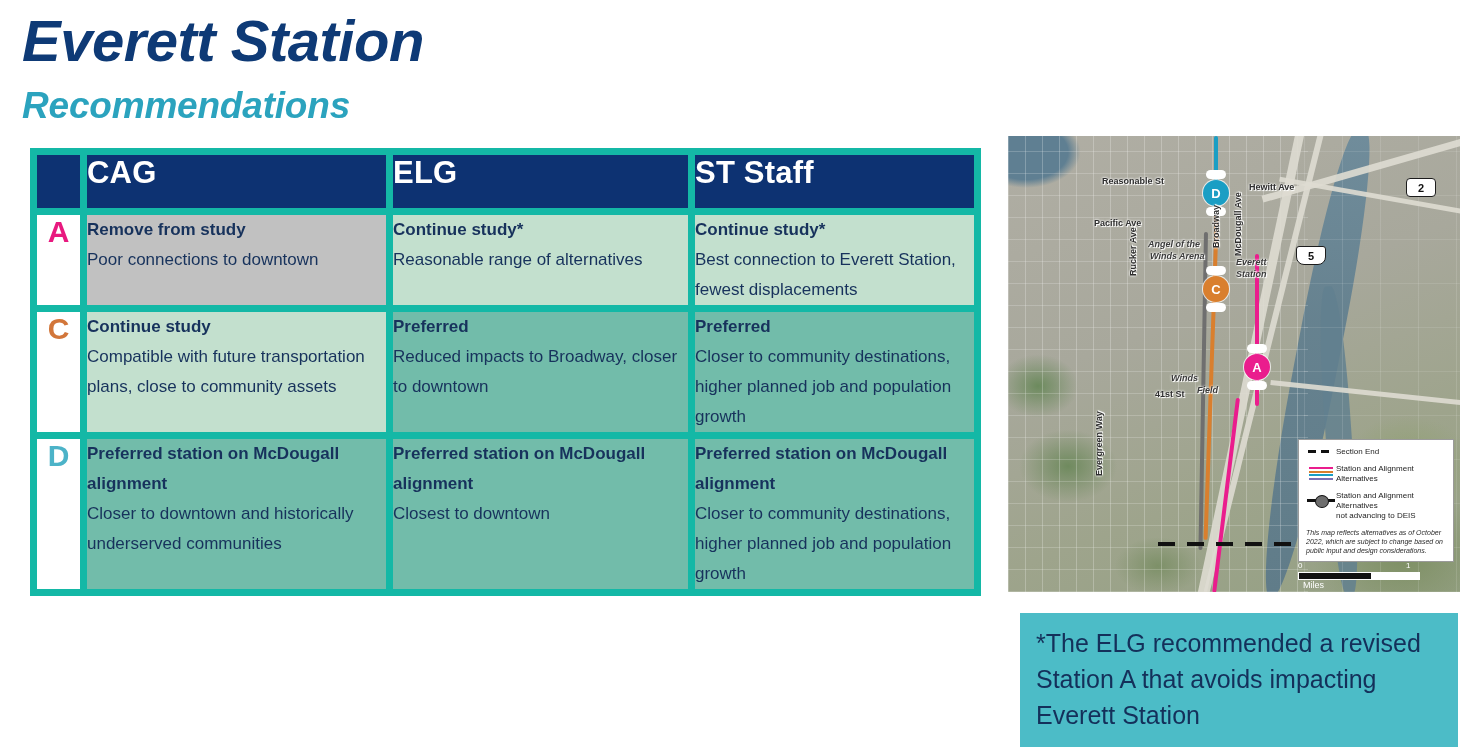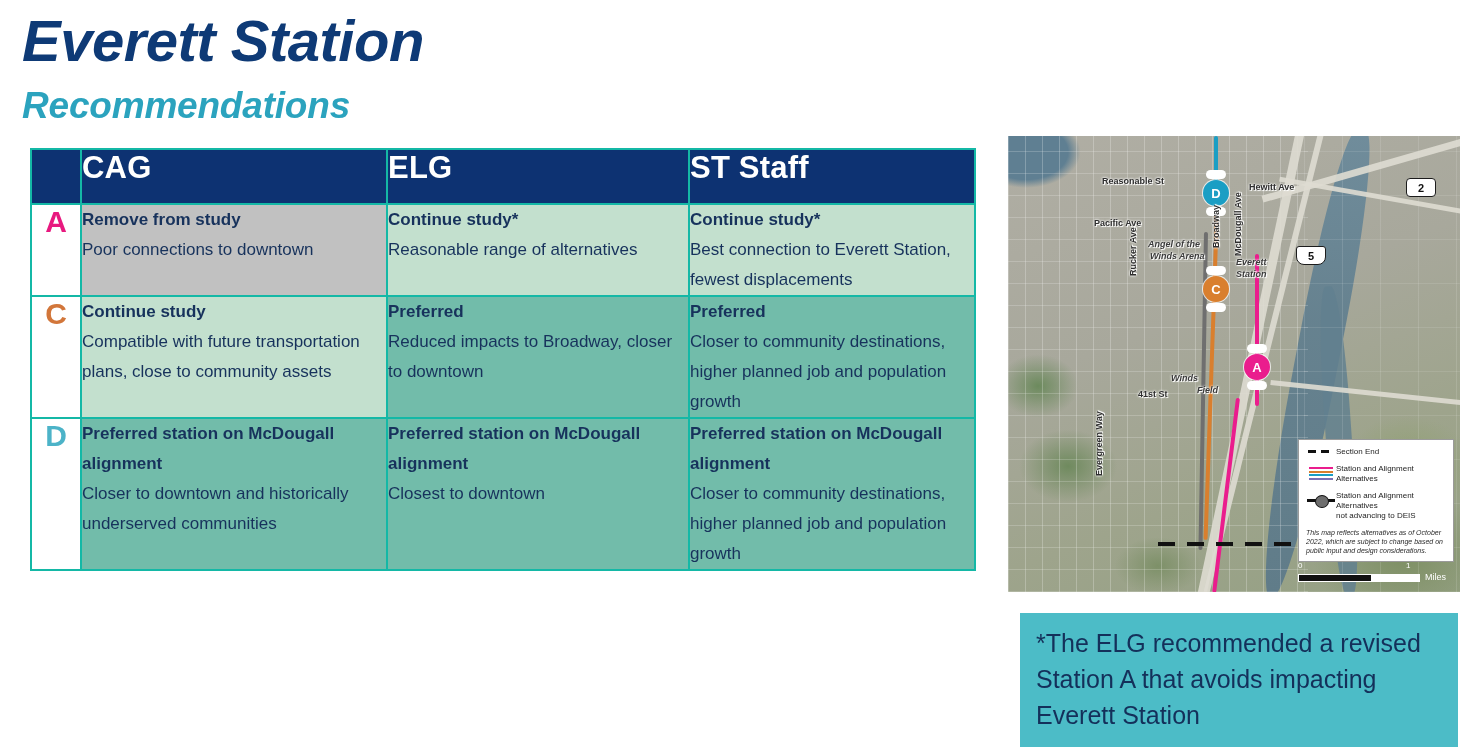--- a/index.html
+++ b/index.html
@@ -45,21 +45,21 @@
   
   #rec-table {
     position: absolute;
     left: 30px;
     top: 148px;
     width: 946px;
     border-collapse: collapse;
     table-layout: fixed;
   }
   #rec-table td, #rec-table th {
-    border: 2px solid #14b8a6;
+    border: 7px solid #14b8a6;
     vertical-align: top;
     padding: 0;
   }
   .col-label { width: 50px; }
   .col-cag   { width: 306px; }
   .col-elg   { width: 302px; }
   .col-st    { width: 286px; }
 
   thead th {
     background: #0d3272;
@@ -310,21 +310,21 @@
     position: absolute;
     left: 290px; top: 425px;
     width: 150px;
     color: #ffffff;
     font-size: 8px;
   }
   #map-scale .nums { position: relative; height: 11px; }
   #map-scale .nums span { position: absolute; top: 0; }
   #map-scale .n0 { left: 0; }
   #map-scale .n1 { left: 108px; }
-  #map-scale .bar-wrap { display: flex; align-items: flex-end; }
+  #map-scale .bar-wrap { display: flex; align-items: flex-start; flex-direction: column; }
   #map-scale .bar {
     width: 122px; height: 8px;
     border: 1px solid #ffffff;
     background: linear-gradient(90deg, #111 0 60%, #ffffff 60% 100%);
     box-sizing: border-box;
   }
   #map-scale .units { margin-left: 5px; font-size: 9px; }
 
   
   #callout {
@@ -447,21 +447,21 @@
   <div class="map-label italic" style="left:142px; top:86px;">Winds Arena</div>
   <div class="map-label" style="left:86px; top:82px;">Pacific Ave</div>
   <div class="map-label" style="left:241px; top:46px;">Hewitt Ave</div>
   <div class="map-label italic" style="left:228px; top:92px;">Everett</div>
   <div class="map-label italic" style="left:228px; top:104px;">Station</div>
   <div class="map-label vert" style="left:203px; top:112px;">Broadway</div>
   <div class="map-label vert" style="left:225px; top:120px;">McDougall Ave</div>
   <div class="map-label vert" style="left:120px; top:140px;">Rucker Ave</div>
   <div class="map-label italic" style="left:163px; top:208px;">Winds</div>
   <div class="map-label italic" style="left:165px; top:220px;padding-left:24px;">Field</div>
-  <div class="map-label" style="left:130px; top:253px;">41st St</div>
+  <div class="map-label" style="left:147px; top:253px;">41st St</div>
   <div class="map-label vert" style="left:86px; top:340px;">Evergreen Way</div>
 
   <div id="map-legend">
     <div class="leg-row">
       <div class="leg-sym">
           <div class="sym-dash"></div>
         </div>
       <div class="leg-txt">Section End</div>
     </div>
     <div class="leg-row">

